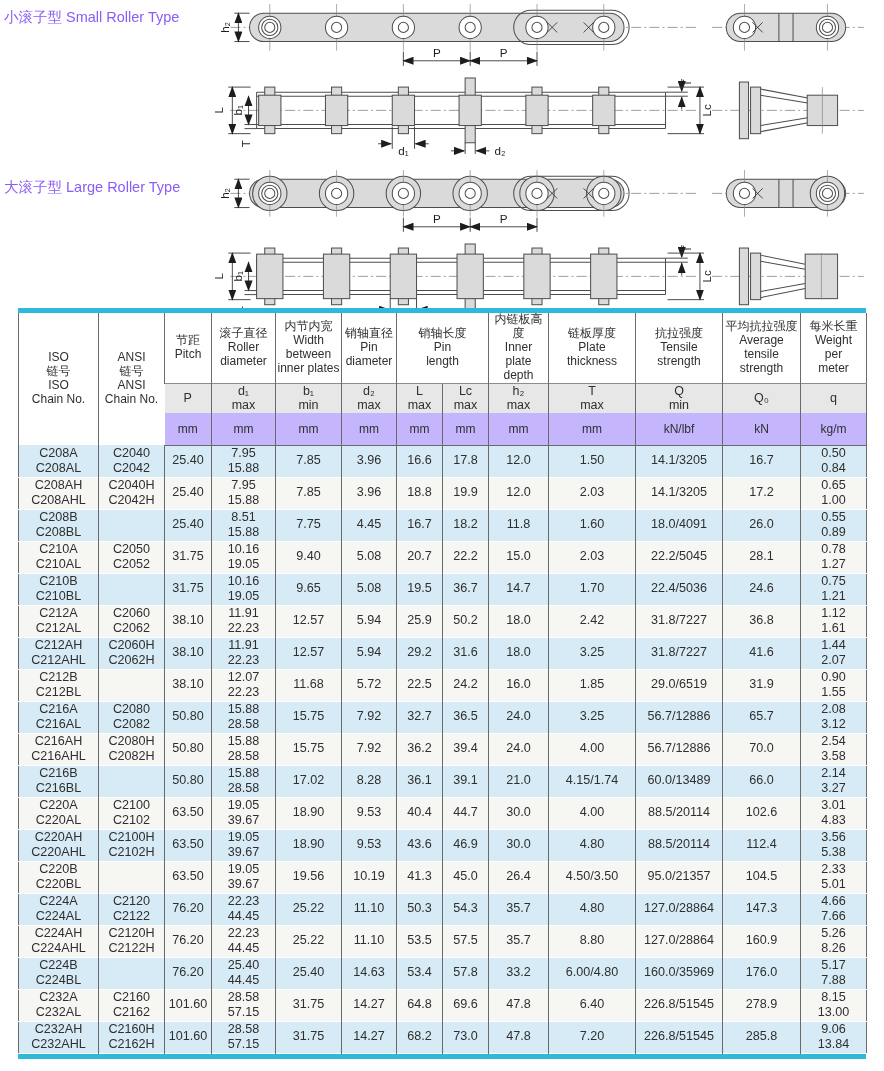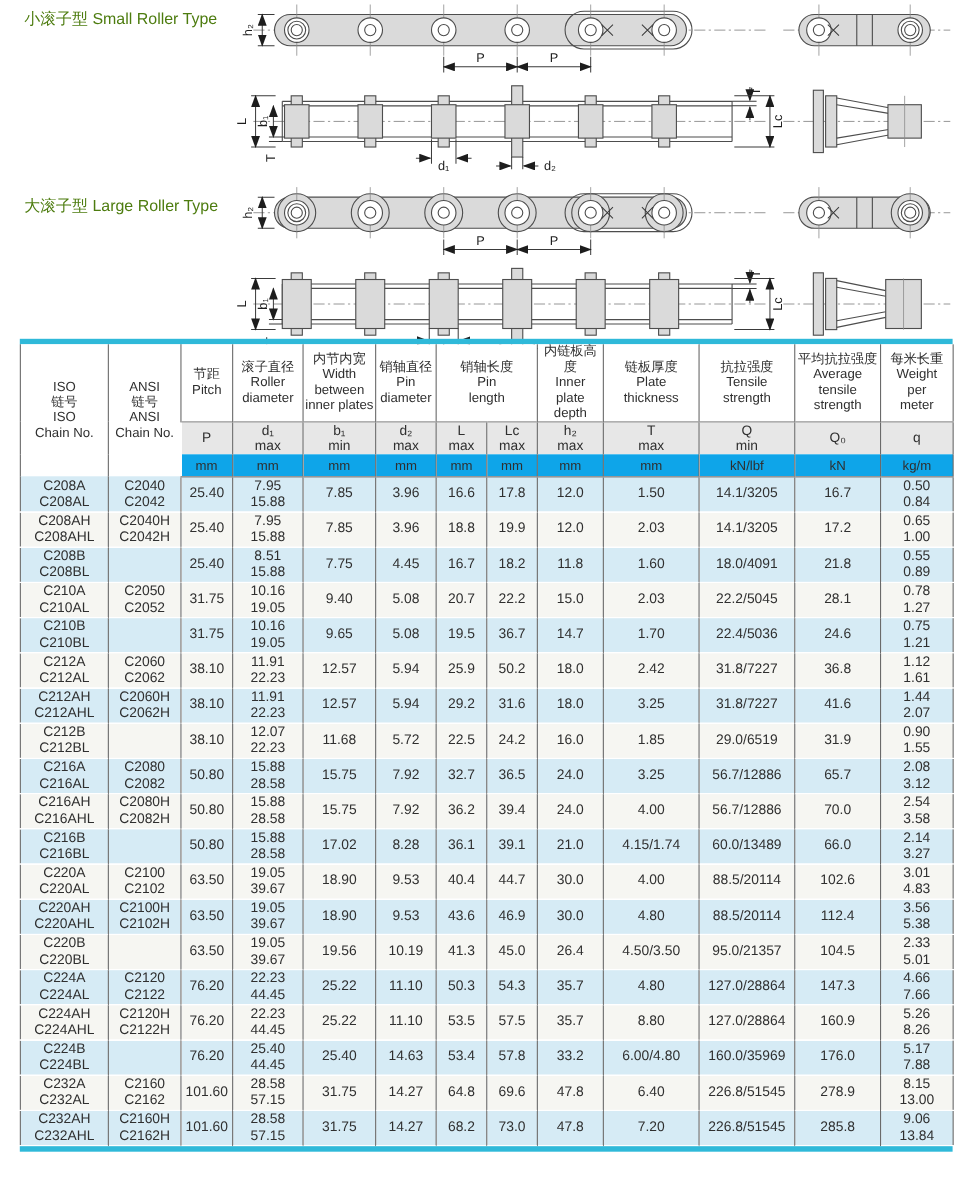--- a/index.html
+++ b/index.html
@@ -3,21 +3,21 @@
 <meta charset="utf-8">
 <style>
   :root{
     --teal:#2FB9D9; --row-blue:#D6EBF5; --row-light:#F6F6F2; --head-gray:#E7E7E7;
     --grid:#6a6a6a; --text:#2f2f2f; --diagram-fill:#DADADA; --diagram-line:#4d4d4d; --dim:#3a3a3a;
   }
   *{box-sizing:border-box;margin:0;padding:0}
   html,body{background:#fff}
   body{font-family:"Liberation Sans","DejaVu Sans",sans-serif;color:var(--text)}
   .page{position:relative;width:884px;height:1071px;background:#fff;overflow:hidden}
-  .dg-title{position:absolute;left:22px;font-size:14.5px;color:#4d7c0f;white-space:nowrap}
+  .dg-title{position:absolute;left:4px;font-size:14.5px;color:#8b5cf6;white-space:nowrap}
   #t-small{top:8px} #t-large{top:178px}
   .dg{position:absolute;left:204px;width:668px;height:154px}
   #dg-small{top:2px} #dg-large{top:168px}
 
   
   .shape{fill:var(--diagram-fill);stroke:var(--diagram-line);stroke-width:1}
   .outline{fill:none;stroke:var(--diagram-line);stroke-width:1}
   .white{fill:#fff;stroke:var(--diagram-line);stroke-width:1}
   .cl{stroke:#8a8a8a;stroke-width:0.8;stroke-dasharray:10 3 2 3;fill:none}
   .tick{stroke:#8a8a8a;stroke-width:0.7}
@@ -26,21 +26,21 @@
 
   
   .tablewrap{position:absolute;left:18px;top:308px;width:848px}
   .tealbar{height:5px;background:var(--teal)}
   table{border-collapse:collapse;table-layout:fixed;width:848px;border-left:1px solid var(--grid);border-right:1px solid var(--grid)}
   th,td{border-left:1px solid var(--grid);font-weight:normal;text-align:center;vertical-align:middle;overflow:hidden}
   th:first-child,td:first-child{border-left:none}
   .ml{white-space:pre-line}
   .name-row th{height:64px;font-size:12px;line-height:1.16;background:#fff;white-space:pre-line}
   .sym-row th{height:30px;font-size:12.5px;line-height:1.12;background:var(--head-gray);border-top:1px solid #8d8d8d;white-space:pre-line}
-  .unit-row th{height:20px;font-size:12px;background:#0ea5e9;border-bottom:1px solid var(--grid)}
+  .unit-row th{height:32px;font-size:12px;background:#c4b5fd;border-bottom:1px solid var(--grid)}
   tbody td{height:32px;font-size:12.6px;line-height:1.2}
   tbody tr.row-blue{background:var(--row-blue)}
   tbody tr.row-light{background:var(--row-light)}
   tbody tr{border-bottom:1px solid #fff}
 </style>
 </head>
 <body>
 
 <div class="page">
 
@@ -426,21 +426,21 @@
       <td>25.40</td>
       <td class="ml">8.51
 15.88</td>
       <td>7.75</td>
       <td>4.45</td>
       <td>16.7</td>
       <td>18.2</td>
       <td>11.8</td>
       <td>1.60</td>
       <td>18.0/4091</td>
-      <td>21.8</td>
+      <td>26.0</td>
       <td class="ml">0.55
 0.89</td>
     </tr>
 
     <tr class="row-light">
       <td class="ml">C210A
 C210AL</td>
       <td class="ml">C2050
 C2052</td>
       <td>31.75</td>

